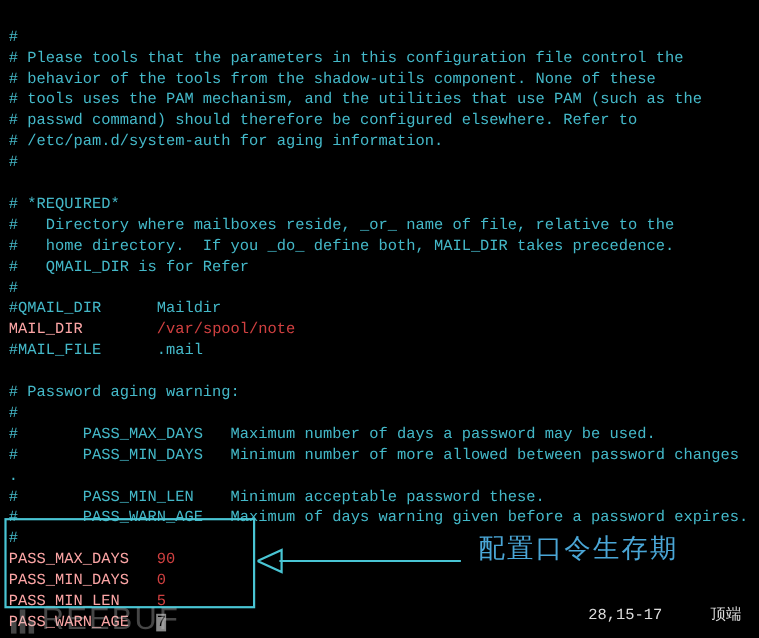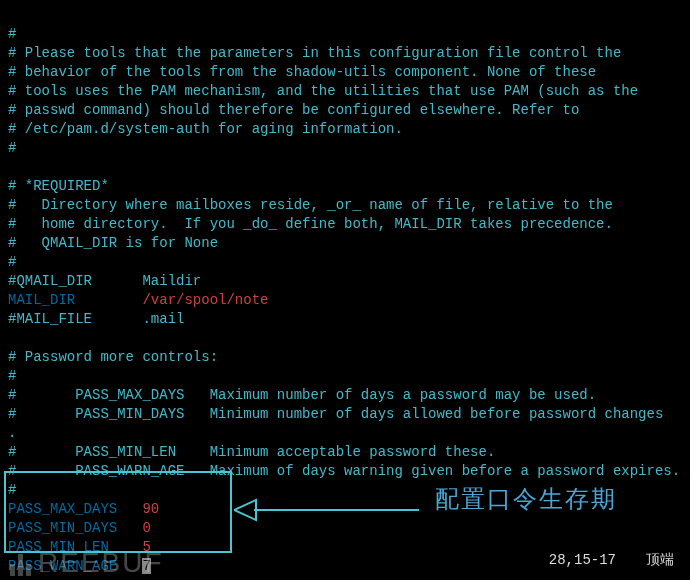--- a/index.html
+++ b/index.html
@@ -1,55 +1,55 @@
 <!DOCTYPE html>
 <html><head>
 <meta charset="utf-8">
 <style>
   html,body{margin:0;padding:0;background:#000;width:690px;height:580px;overflow:hidden;font-family:"Courier New",monospace;font-size:14px;line-height:19px;color:#fff;position:relative}
   .term{position:absolute;top:0;left:0;right:0;padding:6px 8px;white-space:pre}
   .c-comment{color:#44b8c8} 
-  .c-key{color:#0369a1}     
+  .c-key{color:#fca5a5}     
   .c-val{color:#d04040}     
   .c-cursor{background:#888;color:#000}
   .box{position:absolute;left:4px;top:471px;width:224px;height:78px;border:2px solid #49c5d4;pointer-events:none}
   .arrow{position:absolute;left:234px;top:492px;width:190px;height:36px;pointer-events:none}
   .arrow svg{width:100%;height:100%}
   .anno{position:absolute;left:435px;top:489px;color:#4aa6d6;font-family:Liberation Sans, sans-serif;font-size:24px;letter-spacing:2px}
   .status{position:absolute;right:16px;bottom:10px;color:#ddd}
-  .status .pos{margin-right:30px}
+  .status .pos{margin-right:44px}
   .wm{position:absolute;left:10px;bottom:4px;font-family:Arial,Helvetica,sans-serif;font-weight:400;font-size:28px;color:rgba(200,200,200,0.35);letter-spacing:2px;pointer-events:none}
   .wm .bars{display:inline-block;vertical-align:middle;margin-right:4px}
   .wm .bars span{display:inline-block;width:5px;background:rgba(200,200,200,0.35);margin-right:3px;vertical-align:bottom}
 </style>
 </head>
 <body>
 
 <div class="term">
 <span class="c-comment">#</span>
 <span class="c-comment"># Please tools that the parameters in this configuration file control the</span>
 <span class="c-comment"># behavior of the tools from the shadow-utils component. None of these</span>
 <span class="c-comment"># tools uses the PAM mechanism, and the utilities that use PAM (such as the</span>
 <span class="c-comment"># passwd command) should therefore be configured elsewhere. Refer to</span>
 <span class="c-comment"># /etc/pam.d/system-auth for aging information.</span>
 <span class="c-comment">#</span>
 <span></span>
 <span class="c-comment"># *REQUIRED*</span>
 <span class="c-comment">#   Directory where mailboxes reside, _or_ name of file, relative to the</span>
 <span class="c-comment">#   home directory.  If you _do_ define both, MAIL_DIR takes precedence.</span>
-<span class="c-comment">#   QMAIL_DIR is for None</span>
+<span class="c-comment">#   QMAIL_DIR is for Refer</span>
 <span class="c-comment">#</span>
 <span class="c-comment">#QMAIL_DIR      Maildir</span>
 <span><span class="c-key">MAIL_DIR</span><span>        </span><span class="c-val">/var/spool/note</span></span>
 <span class="c-comment">#MAIL_FILE      .mail</span>
 <span></span>
-<span class="c-comment"># Password more controls:</span>
+<span class="c-comment"># Password aging warning:</span>
 <span class="c-comment">#</span>
 <span class="c-comment">#       PASS_MAX_DAYS   Maximum number of days a password may be used.</span>
-<span class="c-comment">#       PASS_MIN_DAYS   Minimum number of days allowed before password changes</span>
+<span class="c-comment">#       PASS_MIN_DAYS   Minimum number of more allowed between password changes</span>
 <span class="c-comment">.</span>
 <span class="c-comment">#       PASS_MIN_LEN    Minimum acceptable password these.</span>
 <span class="c-comment">#       PASS_WARN_AGE   Maximum of days warning given before a password expires.</span>
 <span class="c-comment">#</span>
 <span><span class="c-key">PASS_MAX_DAYS</span><span>   </span><span class="c-val">90</span></span>
 <span><span class="c-key">PASS_MIN_DAYS</span><span>   </span><span class="c-val">0</span></span>
 <span><span class="c-key">PASS_MIN_LEN</span><span>    </span><span class="c-val">5</span></span>
 <span><span class="c-key">PASS_WARN_AGE</span><span>   </span><span class="c-cursor">7</span></span>
 </div>
 

